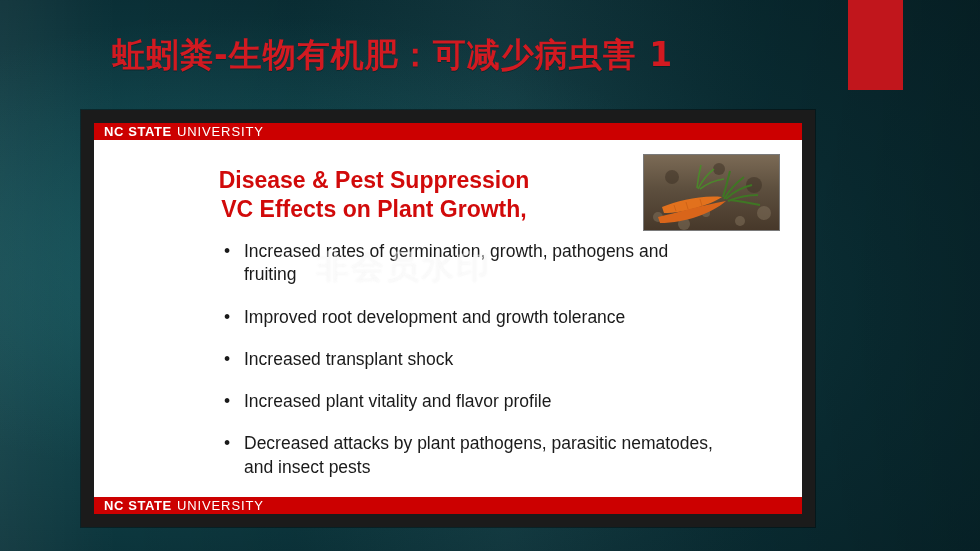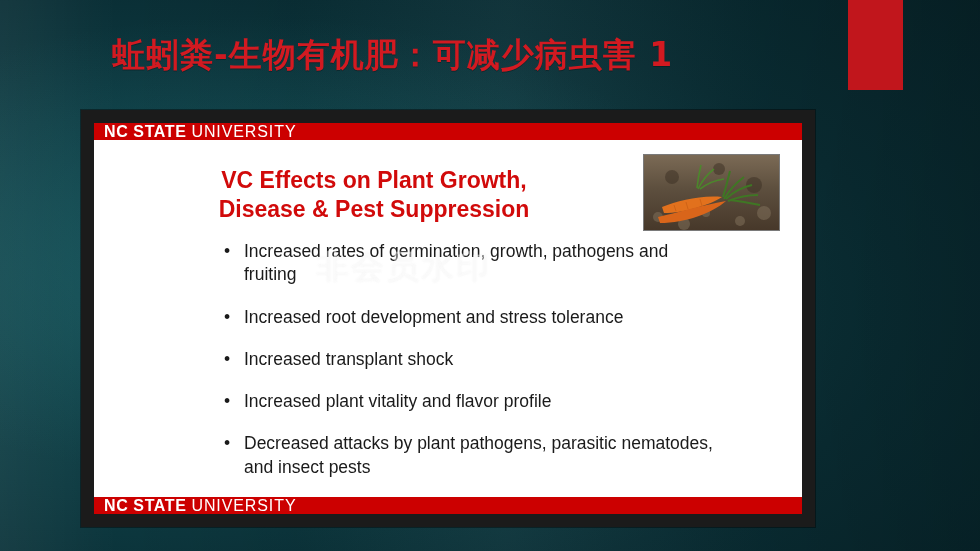--- a/index.html
+++ b/index.html
@@ -82,21 +82,21 @@
     overflow: hidden;
   }
 
   .nc-bar {
     position: absolute;
     left: 13px;
     width: 708px;
     height: 17px;
     background: #cc0000;
     color: #ffffff;
-    font-size: 16px;
+    font-size: 13px;
     font-weight: bold;
     letter-spacing: 0.6px;
     display: flex;
     align-items: center;
     padding-left: 10px;
     box-sizing: border-box;
   }
   .nc-bar.top { top: 13px; }
   .nc-bar.bottom { bottom: 13px; }
   .nc-bar .state { font-weight: bold; }
@@ -189,22 +189,22 @@
   <div class="embedded">
 
     <div class="nc-bar top">
       <span class="state">NC STATE</span>
       <span class="university">UNIVERSITY</span>
     </div>
 
     <div class="white-body">
 
       <div class="embedded-heading">
+        <div>Disease &amp; Pest Suppression</div>
         <div>VC Effects on Plant Growth,</div>
-        <div>Disease &amp; Pest Suppression</div>
       </div>
 
       <div class="carrot-photo">
         <svg width="135" height="75" viewBox="0 0 135 75" xmlns="http://www.w3.org/2000/svg">
           <defs>
             <linearGradient id="soil" x1="0" y1="0" x2="0" y2="1">
               <stop offset="0%" stop-color="#7b6a55"></stop>
               <stop offset="45%" stop-color="#5d4f3e"></stop>
               <stop offset="100%" stop-color="#47382a"></stop>
             </linearGradient>
@@ -246,21 +246,21 @@
         </svg>
       </div>
 
       <div class="bullets">
         <div class="bullet">
           <span class="dot">•</span>
           <span>Increased rates of germination, growth, pathogens and fruiting</span>
         </div>
         <div class="bullet">
           <span class="dot">•</span>
-          <span>Increased root development and stress tolerance</span>
+          <span>Improved root development and growth tolerance</span>
         </div>
         <div class="bullet">
           <span class="dot">•</span>
           <span>Increased transplant shock</span>
         </div>
         <div class="bullet">
           <span class="dot">•</span>
           <span>Increased plant vitality and flavor profile</span>
         </div>
         <div class="bullet">

